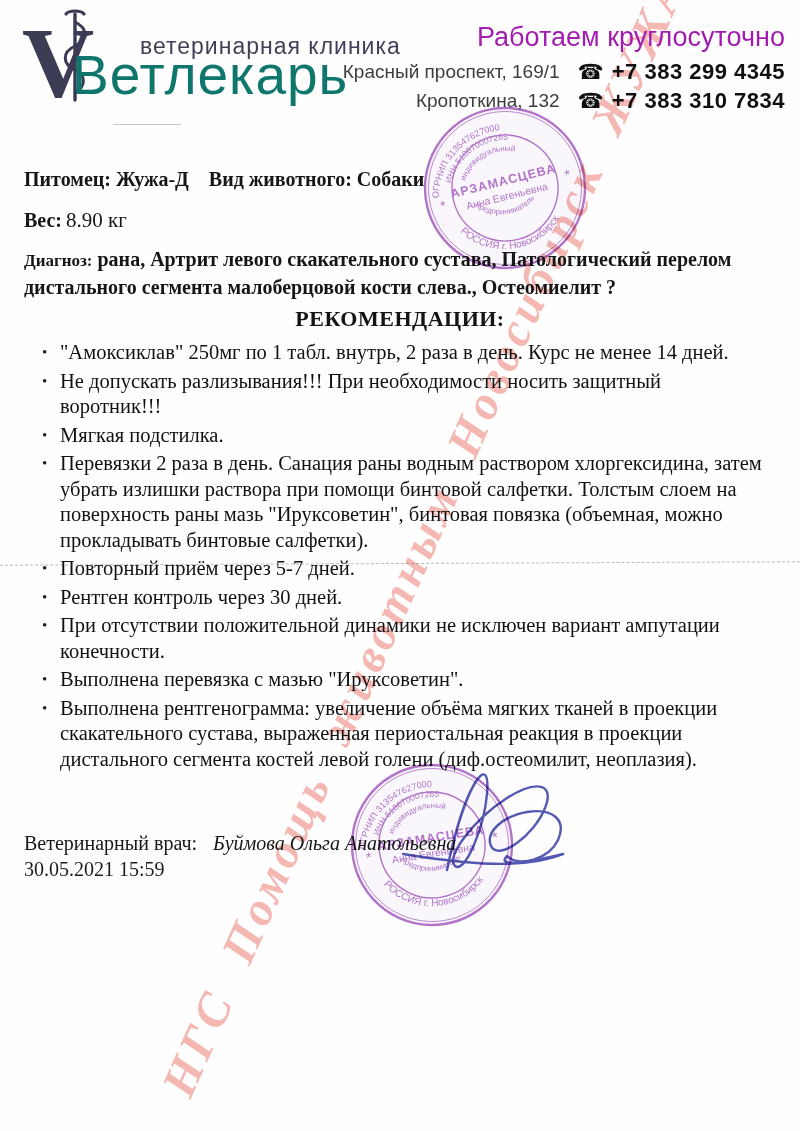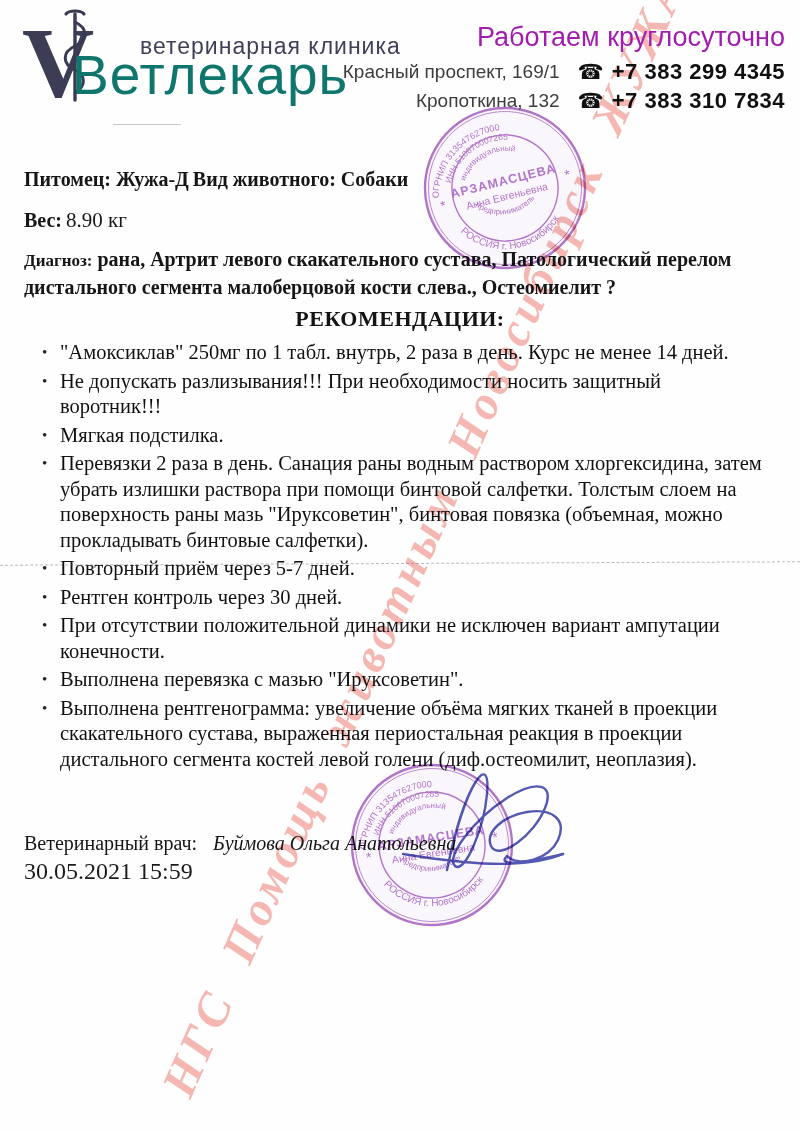--- a/index.html
+++ b/index.html
@@ -40,21 +40,21 @@
     font-family:"Liberation Sans","DejaVu Sans",sans-serif;}
   .street{font-size:19px;color:#3d3d3d;text-align:right;}
   .phone-ico{font-size:21px;color:#101010;margin:0 8px 0 18px;}
   .phone{font-size:22px;font-weight:700;color:#101010;letter-spacing:.5px;}
   
   .info-row{position:absolute;left:24px;font-size:20px;font-weight:700;color:#161616;}
   .row-owner{top:128px;}
   .row-pet{top:168px;}
   .row-weight{top:208px;}
   .owner-name{margin-left:78px;}
-  .species{margin-left:4px;}
+  .species{margin-left:20px;}
   .weight-val{font-weight:400;font-size:21px;margin-left:4px;}
   .erased-line{position:absolute;left:113px;top:124px;width:68px;height:1px;background:#c8c8d0;}
   
   .diagnosis{
     position:absolute;left:24px;top:246px;width:748px;
     font-size:20px;font-weight:700;line-height:26px;color:#161616;
   }
   .diagnosis .dlabel{font-size:17px;}
   
   .rec-title{
@@ -74,21 +74,21 @@
   
   .crease{
     position:absolute;left:0;top:563px;width:800px;height:2px;
     border-top:1px dashed rgba(105,105,118,.45);
     transform:rotate(-.25deg);
   }
   
   .vet-row{position:absolute;left:24px;top:832px;font-size:20px;color:#161616;}
   .vet-label{font-weight:400;}
   .vet-name{font-weight:400;margin-left:16px;font-style:italic;}
-  .visit-dt{position:absolute;left:24px;top:858px;font-size:24px;color:#1b1b1b;}
+  .visit-dt{position:absolute;left:24px;top:858px;font-size:20px;color:#1b1b1b;}
   
   .stamp{position:absolute;mix-blend-mode:multiply;opacity:.85;}
   .stamp-top{left:420px;top:103px;transform:rotate(-14deg);}
   .stamp-bottom{left:347px;top:760px;transform:rotate(-9deg);}
   .signature{position:absolute;left:395px;top:742px;mix-blend-mode:multiply;}
   .watermark{
     position:absolute;left:150px;top:1082px;
     transform:rotate(-66deg);transform-origin:0 0;
     font-family:"Liberation Serif","DejaVu Serif",serif;
     font-style:italic;font-weight:700;

